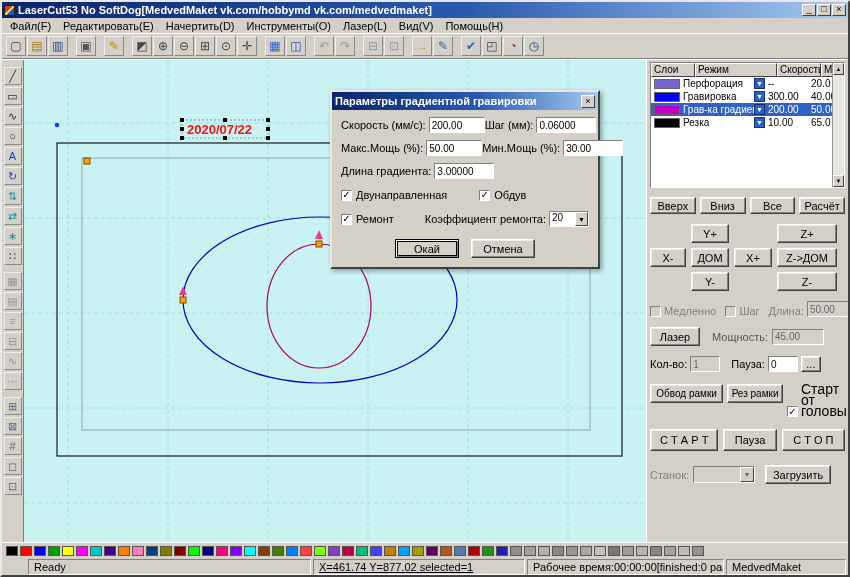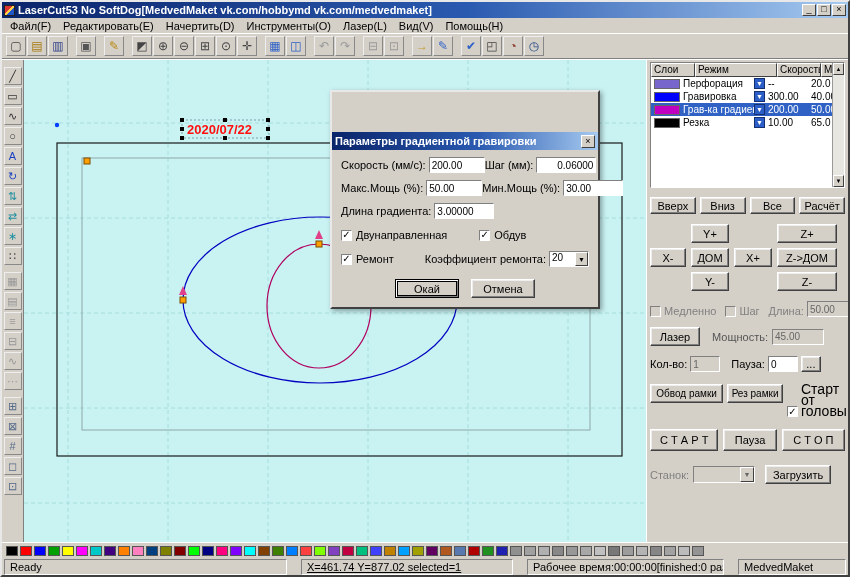--- a/index.html
+++ b/index.html
@@ -64,26 +64,26 @@
   .transport{display:flex;gap:5px;margin-top:12px;}
   .transport .btn{height:22px;}
   .machine-row{display:flex;align-items:center;gap:4px;margin-top:14px;}
   .combo{display:flex;width:62px;height:17px;border:1px solid;border-color:#808080 #fff #fff #808080;background:#d4d0c8;}
   .combo .combo-val{flex:1;}
   .combo .combo-btn{width:14px;background:#d4d0c8;border:1px solid;border-color:#fff #404040 #404040 #fff;font-size:7px;display:flex;align-items:center;justify-content:center;color:#666;}
   
   .palette{height:16px;display:flex;align-items:center;gap:2px;padding:0 4px;border-top:1px solid #fff;flex:0 0 auto;}
   .pal-swatch{width:12px;height:10px;border:1px solid #555;flex:0 0 auto;cursor:default;}
   
-  .statusbar{height:17px;display:flex;gap:14px;padding:1px 2px 0 2px;flex:0 0 auto;}
+  .statusbar{height:17px;display:flex;gap:2px;padding:1px 2px 0 2px;flex:0 0 auto;margin-left:24px;}
   .sc{border:1px solid;border-color:#808080 #fff #fff #808080;font-size:11px;padding:0 5px;white-space:nowrap;overflow:hidden;line-height:14px;}
   .sc1{width:283px;}.sc2{width:212px;text-decoration:underline;}.sc3{width:197px;}.sc4{flex:1;}
   
   .dialog{position:absolute;left:328px;top:88px;width:270px;background:#d4d0c8;border:2px solid;border-color:#e8e8e8 #404040 #404040 #e8e8e8;box-shadow:2px 2px 5px rgba(0,0,0,.35);z-index:10;}
-  .dlg-title{height:18px;background:linear-gradient(90deg,#0a246a,#2a5ab0 55%,#a6caf0);display:flex;align-items:center;padding:0 3px;margin-top:40px;}
+  .dlg-title{height:18px;background:linear-gradient(90deg,#0a246a,#2a5ab0 55%,#a6caf0);display:flex;align-items:center;padding:0 3px;}
   .dlg-title-text{color:#fff;font-size:11px;font-weight:bold;flex:1;}
   .dlg-close{width:14px;height:13px;background:#d4d0c8;border:1px solid;border-color:#fff #404040 #404040 #fff;font-size:9px;line-height:10px;text-align:center;}
   .dlg-row{display:flex;align-items:center;margin:7px 9px 0 9px;font-size:11px;}
   .dlg-label{white-space:nowrap;}
   .dlg-input{width:56px;margin-left:3px;}
   .ml-auto{margin-left:auto;}
   .dlg-select{display:flex;width:40px;height:16px;background:#fff;border:1px solid;border-color:#808080 #fff #fff #808080;margin-left:3px;}
   .dlg-select .sel-val{flex:1;font-size:10px;padding-left:2px;}
   .dlg-select .sel-btn{width:13px;background:#d4d0c8;border:1px solid;border-color:#fff #404040 #404040 #fff;font-size:7px;display:flex;align-items:center;justify-content:center;}
   .dlg-buttons{display:flex;justify-content:center;gap:12px;margin:12px 0 9px 0;}
@@ -433,21 +433,21 @@
 
   <div class="dialog">
     <div class="dlg-title">
       <span class="dlg-title-text">Параметры градиентной гравировки</span>
       <span class="dlg-close">×</span>
     </div>
     <div class="dlg-row">
       <span class="dlg-label">Скорость (мм/с):</span>
       <input class="field dlg-input" value="200.00" style="">
       <span class="dlg-label ml-auto">Шаг (мм):</span>
-      <input class="field dlg-input" style="width: 60px; text-align: right;" value="0.06000">
+      <input class="field dlg-input" style="width: 60px;" value="0.06000">
     </div>
     <div class="dlg-row">
       <span class="dlg-label">Макс.Мощь (%):</span>
       <input class="field dlg-input" value="50.00" style="">
       <span class="dlg-label ml-auto">Мин.Мощь (%):</span>
       <input class="field dlg-input" style="width: 60px;" value="30.00">
     </div>
     <div class="dlg-row">
       <span class="dlg-label">Длина градиента:</span>
       <input class="field dlg-input" style="width: 60px;" value="3.00000">

